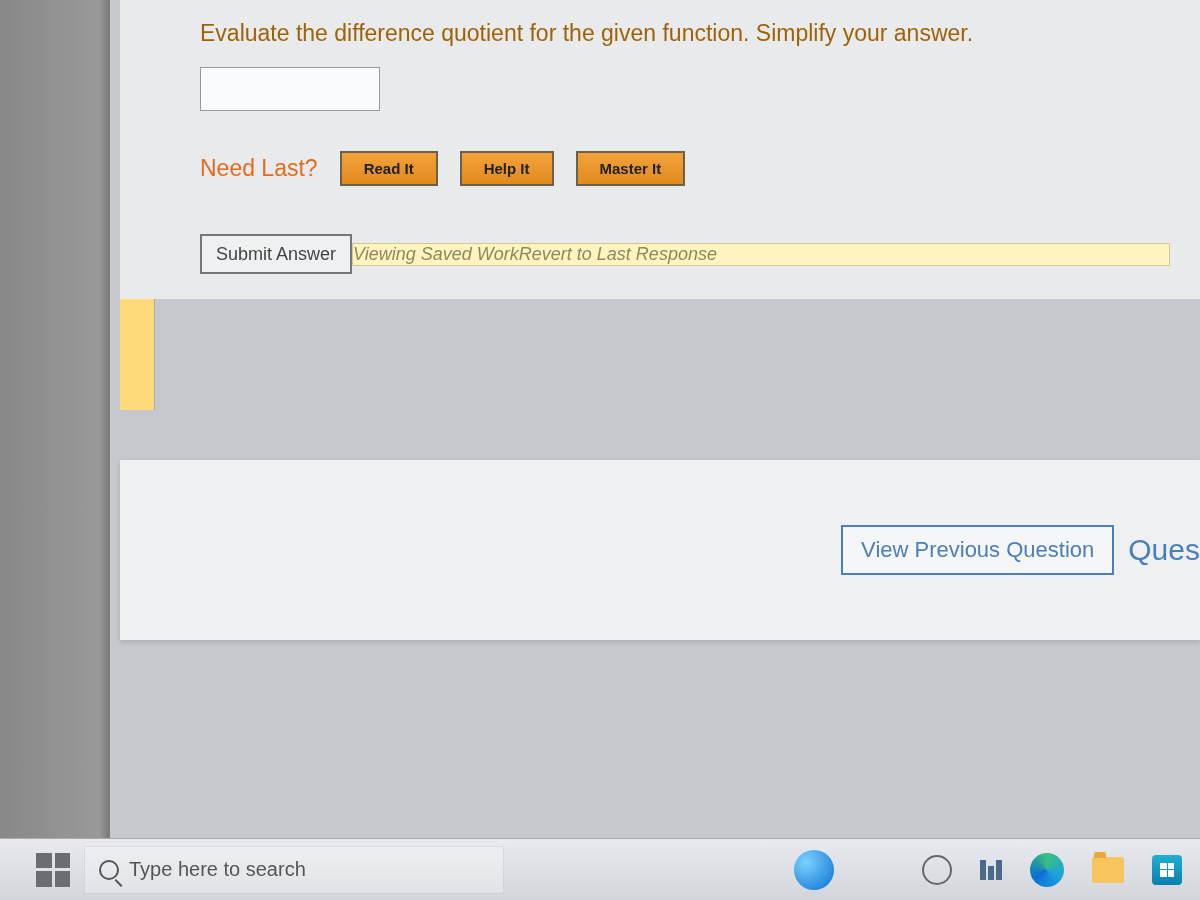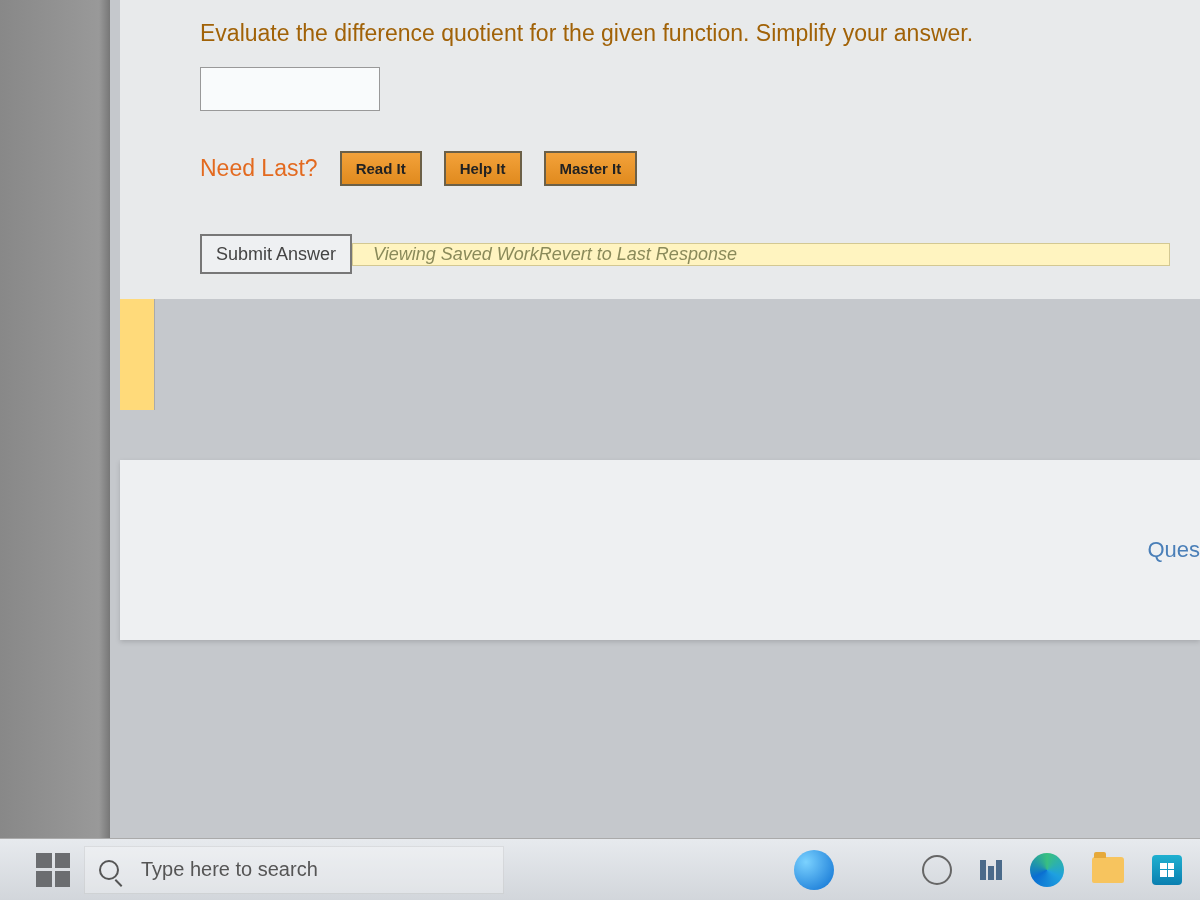--- a/index.html
+++ b/index.html
@@ -76,21 +76,21 @@
       color: #e36a1f;
       font-size: 23px;
       font-weight: 500;
     }
     .help-btn {
       background: linear-gradient(#f3a23a, #e08a1e);
       border: 2px solid #6b6048;
       color: #222;
       font-weight: bold;
       font-size: 15px;
-      padding: 7px 14px;
+      padding: 7px 22px;
       cursor: pointer;
     }
     .submit-row {
       display: flex;
       align-items: center;
       margin-bottom: 25px;
     }
     .submit-btn {
       background: #eef0f2;
       border: 2px solid #777;
@@ -99,21 +99,20 @@
       padding: 8px 14px;
       cursor: pointer;
       height: 40px;
     }
     .saved-work-bar {
       flex: 1;
       background: #fff4c0;
       border: 1px solid #d3c892;
       display: flex;
       align-items: center;
-      padding-left: 20px;
       font-style: italic;
       color: #8a8a5a;
       font-size: 18px;
     }
     .revert-link { cursor: pointer; }
     .nav-card {
       position: absolute;
       left: 120px;
       top: 460px;
       right: 0;
@@ -129,21 +128,21 @@
     .view-prev {
       border: 2px solid #4a7fb8;
       background: #f4f6f8;
       color: #4a7fb8;
       font-size: 22px;
       padding: 10px 18px;
       cursor: pointer;
     }
     .ques-partial {
       color: #4a7fb8;
-      font-size: 22px;
+      font-size: 30px;
     }
     .taskbar {
       position: absolute;
       left: 0; right: 0; bottom: 0;
       height: 62px;
       background: linear-gradient(#e7eaee, #d2d6db);
       border-top: 1px solid #aaa;
       display: flex;
       align-items: center;
       padding: 0 8px;
@@ -159,21 +158,21 @@
     }
     .start-tile span { background: #6b6d70; }
     .search-box {
       display: flex;
       align-items: center;
       height: 48px;
       width: 420px;
       background: rgba(255,255,255,0.3);
       border: 1px solid rgba(0,0,0,0.08);
       padding: 0 14px;
-      gap: 22px;
+      gap: 10px;
       color: #555;
       font-size: 20px;
     }
     .mag {
       width: 20px; height: 20px;
       border: 2px solid #555; border-radius: 50%;
       position: relative;
     }
     .mag::after {
       content: ""; position: absolute;
@@ -230,20 +229,21 @@
   <div class="submit-row">
     <button class="submit-btn">Submit Answer</button>
     <div class="saved-work-bar">
       <span>Viewing Saved Work </span>
       <span class="revert-link">Revert to Last Response</span>
     </div>
   </div>
 </div>
 
 <div class="nav-card">
+  <button class="view-prev">View Previous Question</button>
   <span class="ques-partial">Ques</span>
 </div>
 
 <div class="taskbar">
   <div class="start-tile">
     <span></span>
       <span></span>
       <span></span>
       <span></span>
   </div>

